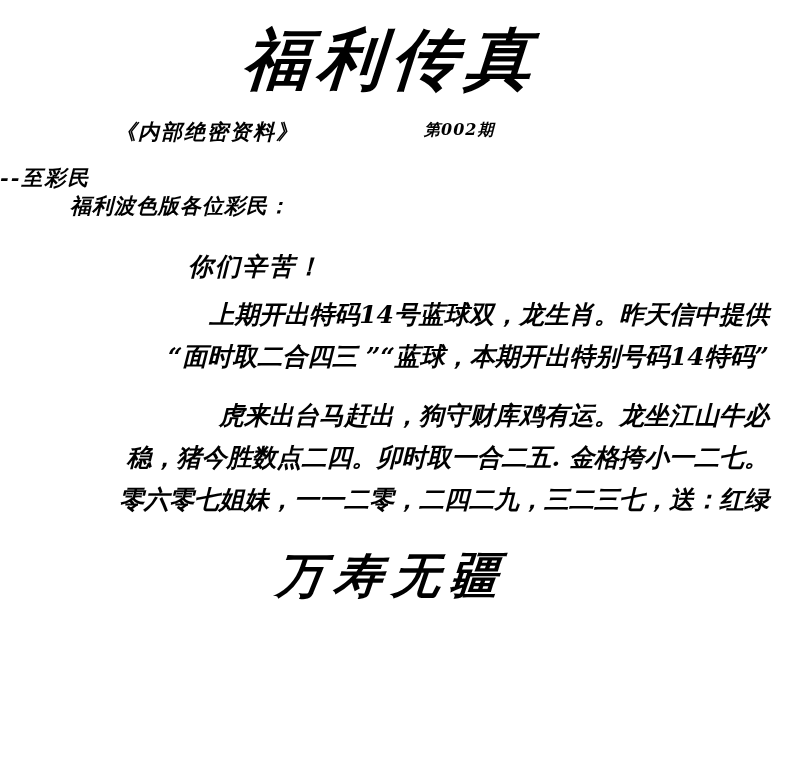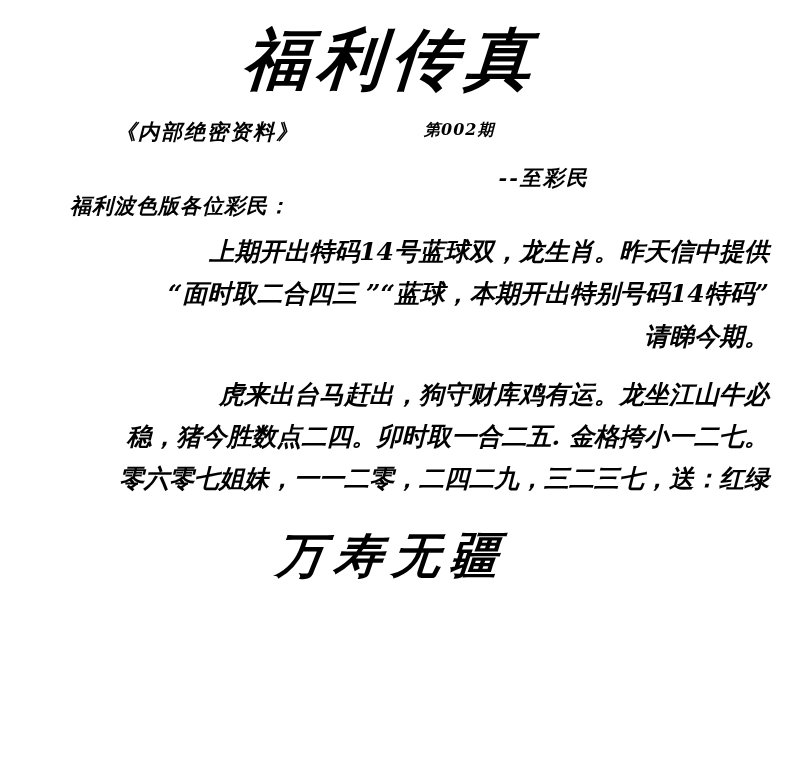--- a/index.html
+++ b/index.html
@@ -54,21 +54,20 @@
     position: absolute;
     left: 424px;
     top: 2px;
     font-size: 16px;
     font-weight: bold;
     font-style: italic;
     letter-spacing: 1px;
   }
 
   .to-line {
-    text-align: right;
     padding-right: 196px;
     font-size: 21px;
     font-weight: bold;
     font-style: italic;
     letter-spacing: 2px;
     margin-top: 6px;
   }
 
   .salutation {
     padding-left: 70px;
@@ -133,25 +132,25 @@
 
   <div class="subhead">
     <div class="secret">《内部绝密资料》</div>
     <div class="issue">第002期</div>
   </div>
 
   <div class="to-line">--至彩民</div>
 
   <div class="salutation">福利波色版各位彩民：</div>
 
+  <div class="exclaim">你们辛苦！</div>
 
   <div class="body-text">
     <p class="indent">上期开出特码14号蓝球双，龙生肖。昨天信中提供</p>
     <p class="indent-sm">“面时取二合四三 ”“蓝球，本期开出特别号码14特码”</p>
-    <p class="indent-sm">请睇今期。</p>
 
     <div class="gap"></div>
 
     <p class="indent-md">虎来出台马赶出，狗守财库鸡有运。龙坐江山牛必</p>
     <p class="indent-sm">稳，猪今胜数点二四。卯时取一合二五. 金格挎小一二七。</p>
     <p>零六零七姐妹，一一二零，二四二九，三二三七，送：红绿</p>
   </div>
 
   <div class="footer">万寿无疆</div>
 

